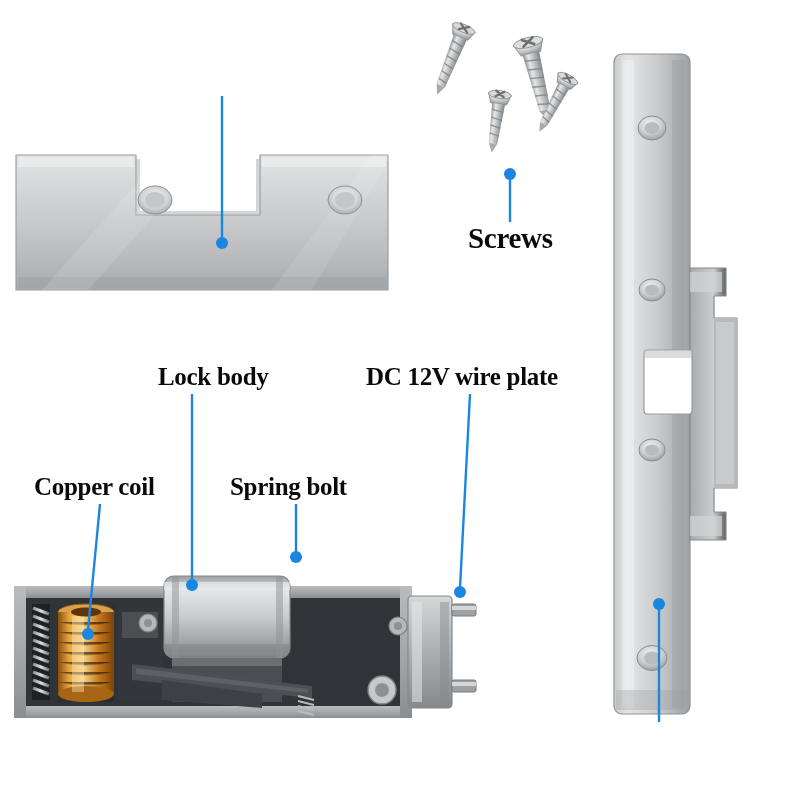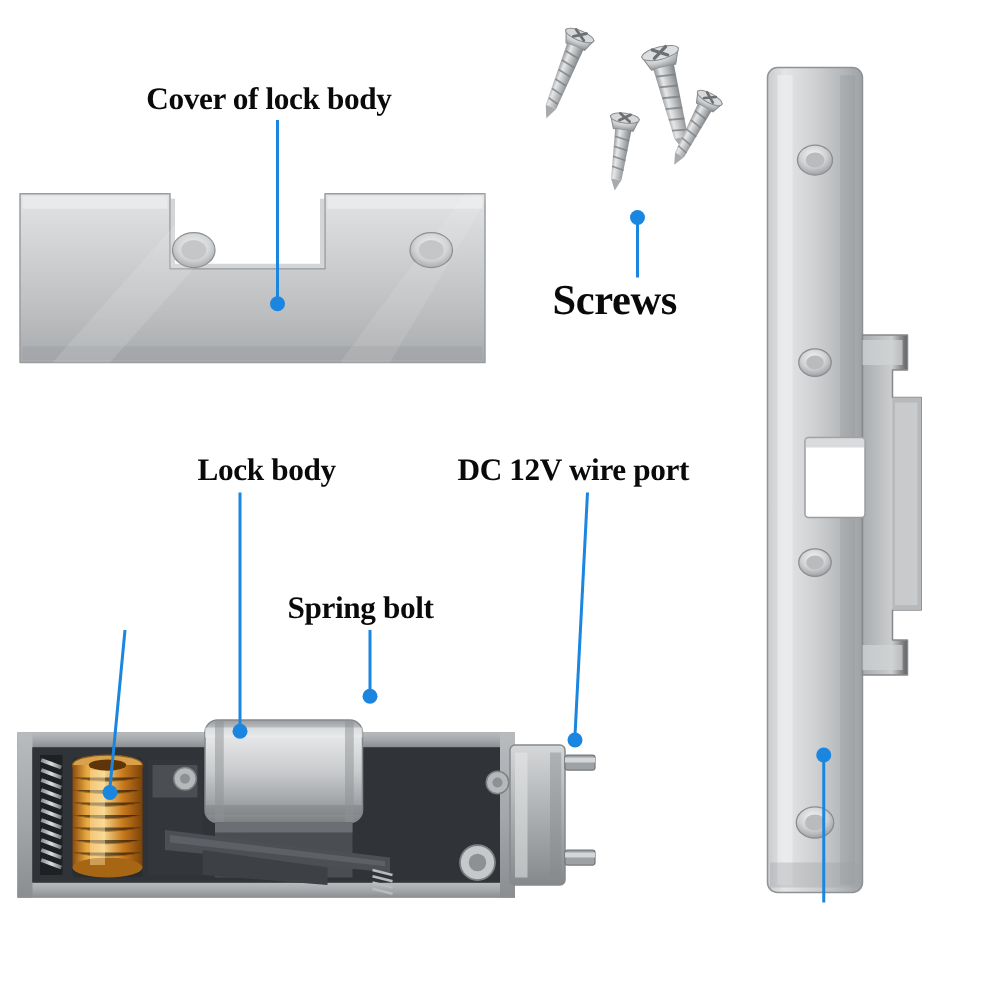--- a/index.html
+++ b/index.html
@@ -25,21 +25,21 @@
   
   .label {
     position: absolute;
     font-family: "Liberation Serif", serif;
     font-weight: bold;
     color: #0a0a0a;
     white-space: nowrap;
     letter-spacing: -0.3px;
   }
   #lbl-cover    { left: 117px; top: 66px;  font-size: 25px; }
-  #lbl-screws   { left: 442px; top: 222px; font-size: 34px; }
+  #lbl-screws   { left: 468px; top: 222px; font-size: 29px; }
   #lbl-lockbody { left: 127px; top: 363px; font-size: 25px; margin-left: 31px; }
   #lbl-dcport   { left: 366px; top: 363px; font-size: 25px; }
   #lbl-copper   { left: 34px;  top: 473px; font-size: 25px; }
   #lbl-spring   { left: 230px; top: 473px; font-size: 25px; text-align: center; }
   #lbl-install  { left: 598px; top: 729px; font-size: 25px; }
 
   
   .leader-svg {
     position: absolute;
     left: 0; top: 0;
@@ -368,19 +368,19 @@
       <circle cx="222" cy="243" r="6"></circle>
       <circle cx="510" cy="174" r="6"></circle>
       <circle cx="192" cy="585" r="6"></circle>
       <circle cx="460" cy="592" r="6"></circle>
       <circle cx="88" cy="634" r="6"></circle>
       <circle cx="296" cy="557" r="6"></circle>
       <circle cx="659" cy="604" r="6"></circle>
     </g>
   </svg>
 
-  <div class="label" id="lbl-cover">Cover of lock body</div>
   <div class="label" id="lbl-screws">Screws</div>
   <div class="label" id="lbl-lockbody">Lock body</div>
-  <div class="label" id="lbl-dcport">DC 12V wire port</div>
+  <div class="label" id="lbl-dcport">DC 12V wire plate</div>
+  <div class="label" id="lbl-copper">Copper coil</div>
   <div class="label" id="lbl-spring">Spring bolt</div>
 
 </div>
 
 </body></html>

